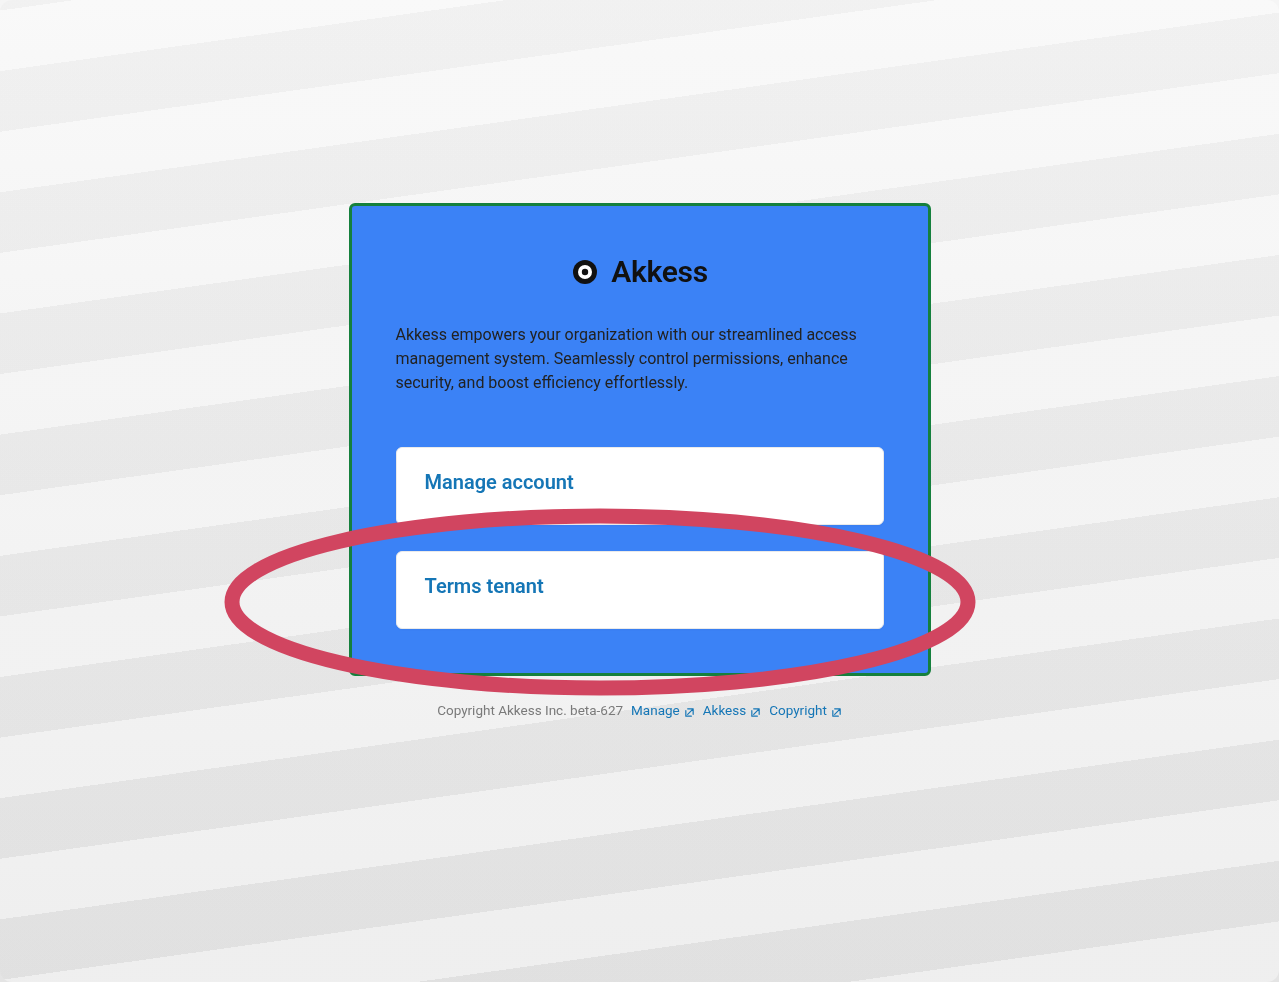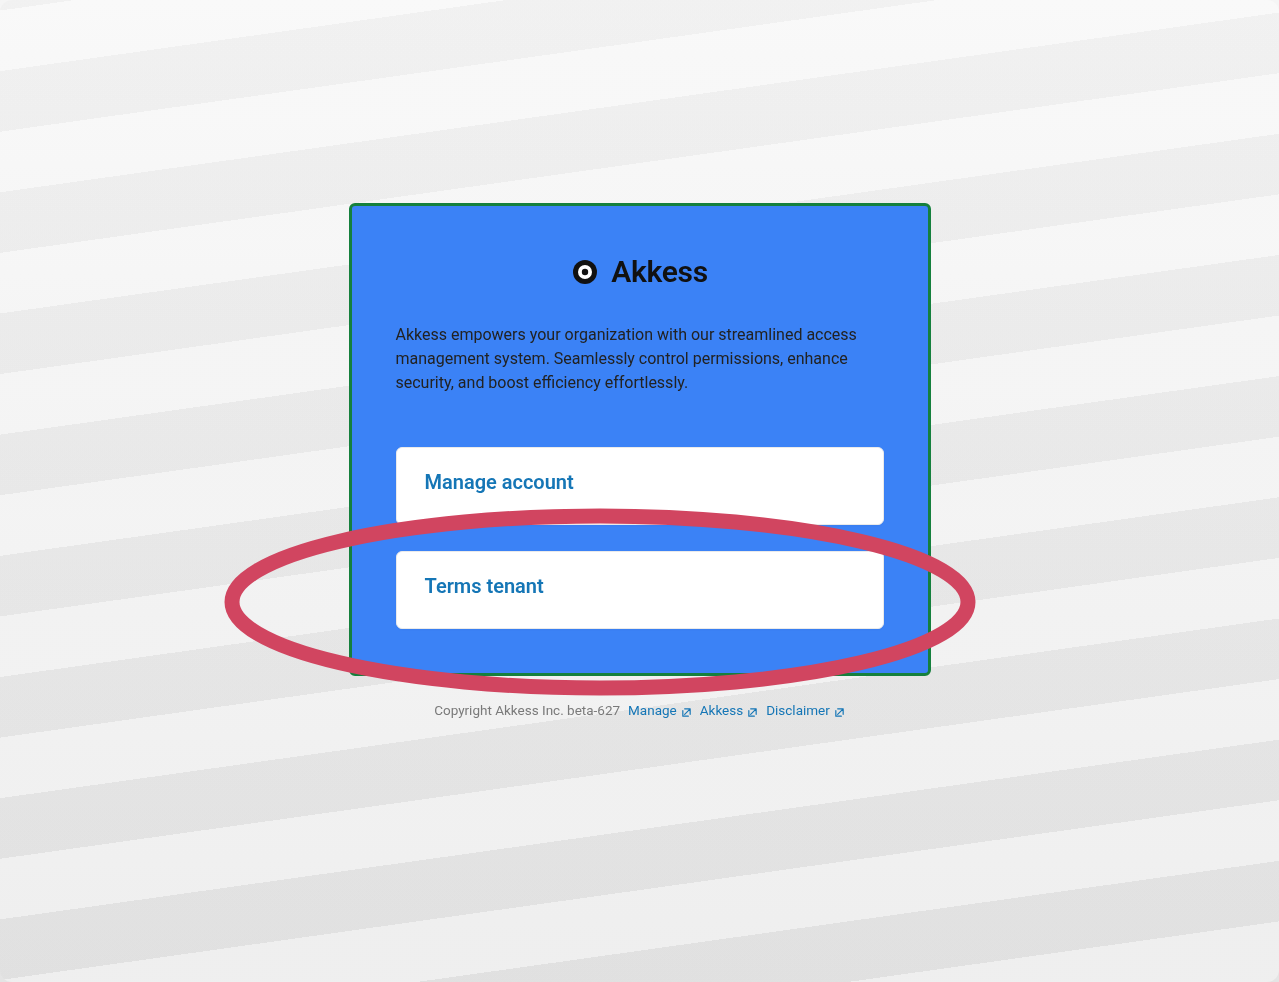--- a/index.html
+++ b/index.html
@@ -192,21 +192,21 @@
       <span>Akkess</span>
       <span class="ext-icon">
         <svg viewBox="0 0 12 12" width="11" height="11">
           <path d="M4 2h6v6M10 2L4 8" stroke="#1576b6" stroke-width="1.3" fill="none" stroke-linecap="round" stroke-linejoin="round"></path>
           <path d="M8 10H2V4" stroke="#1576b6" stroke-width="1.3" fill="none" stroke-linecap="round" stroke-linejoin="round"></path>
         </svg>
       </span>
     </a>
 
     <a class="footer-link">
-      <span>Disclaimer</span>
+      <span>Copyright</span>
       <span class="ext-icon">
         <svg viewBox="0 0 12 12" width="11" height="11">
           <path d="M4 2h6v6M10 2L4 8" stroke="#1576b6" stroke-width="1.3" fill="none" stroke-linecap="round" stroke-linejoin="round"></path>
           <path d="M8 10H2V4" stroke="#1576b6" stroke-width="1.3" fill="none" stroke-linecap="round" stroke-linejoin="round"></path>
         </svg>
       </span>
     </a>
   </div>
 
 </div>

